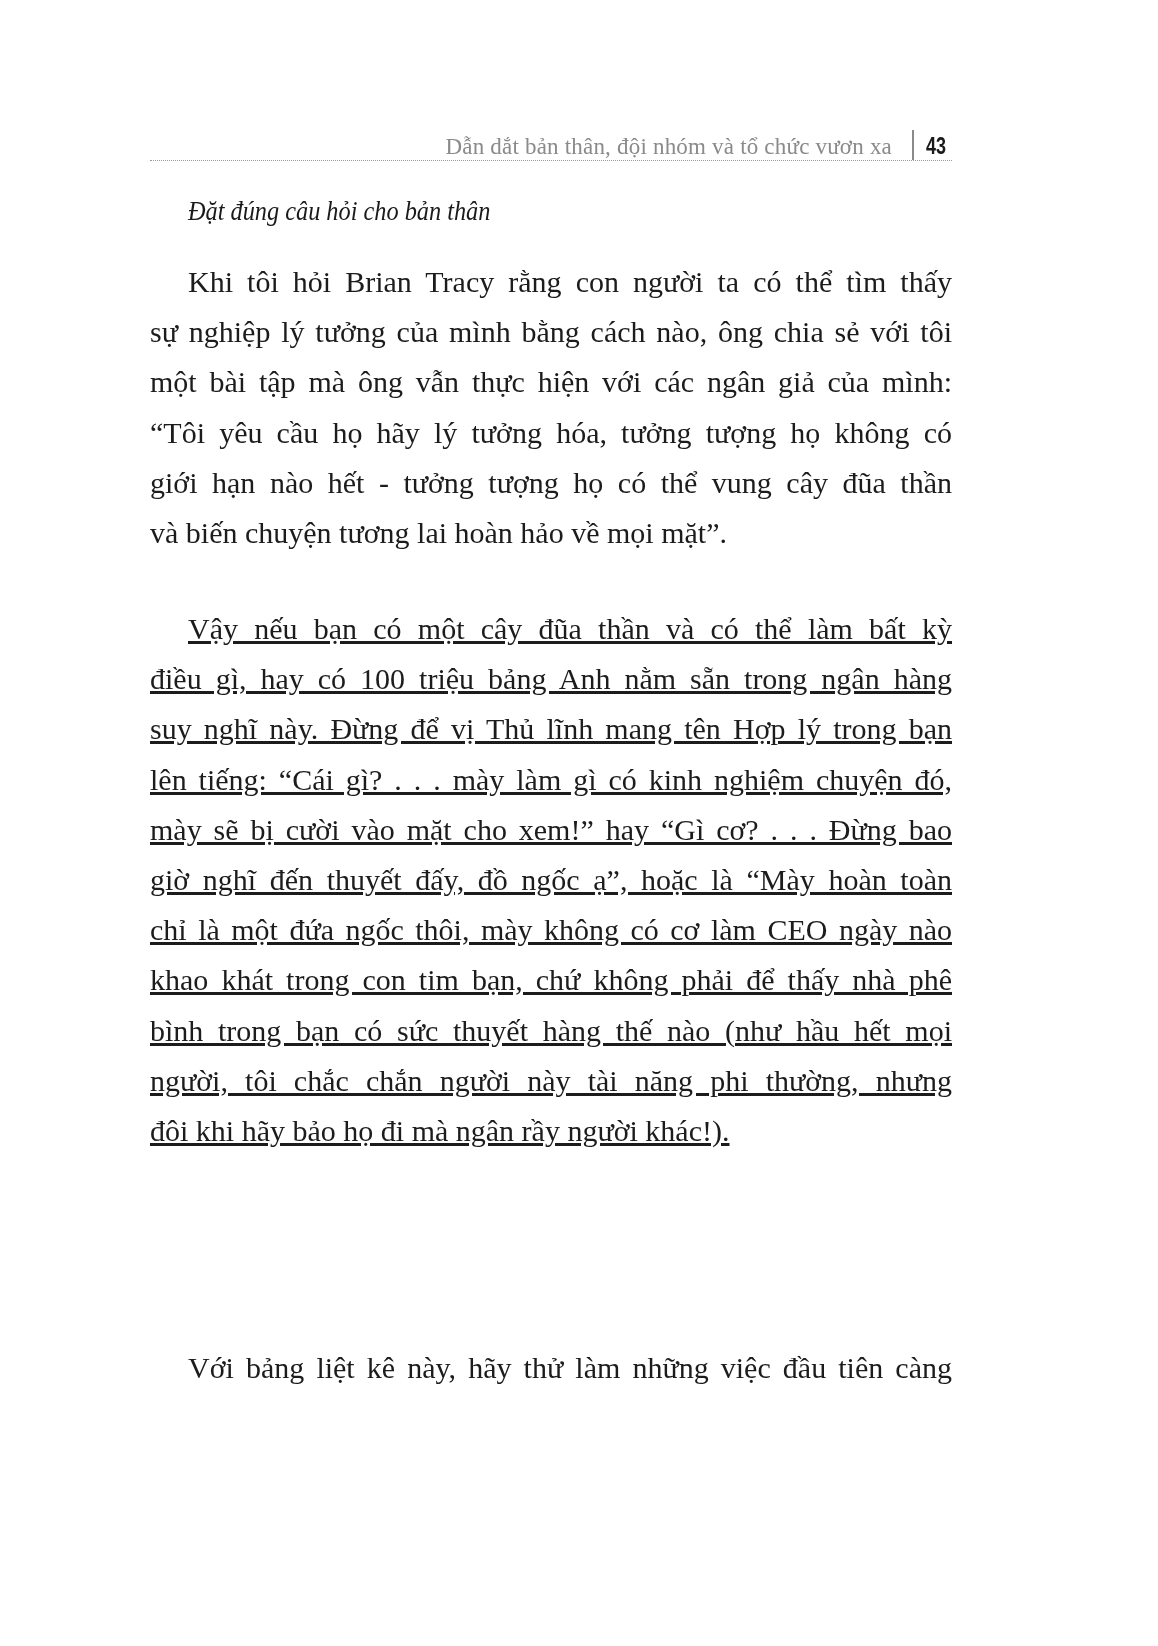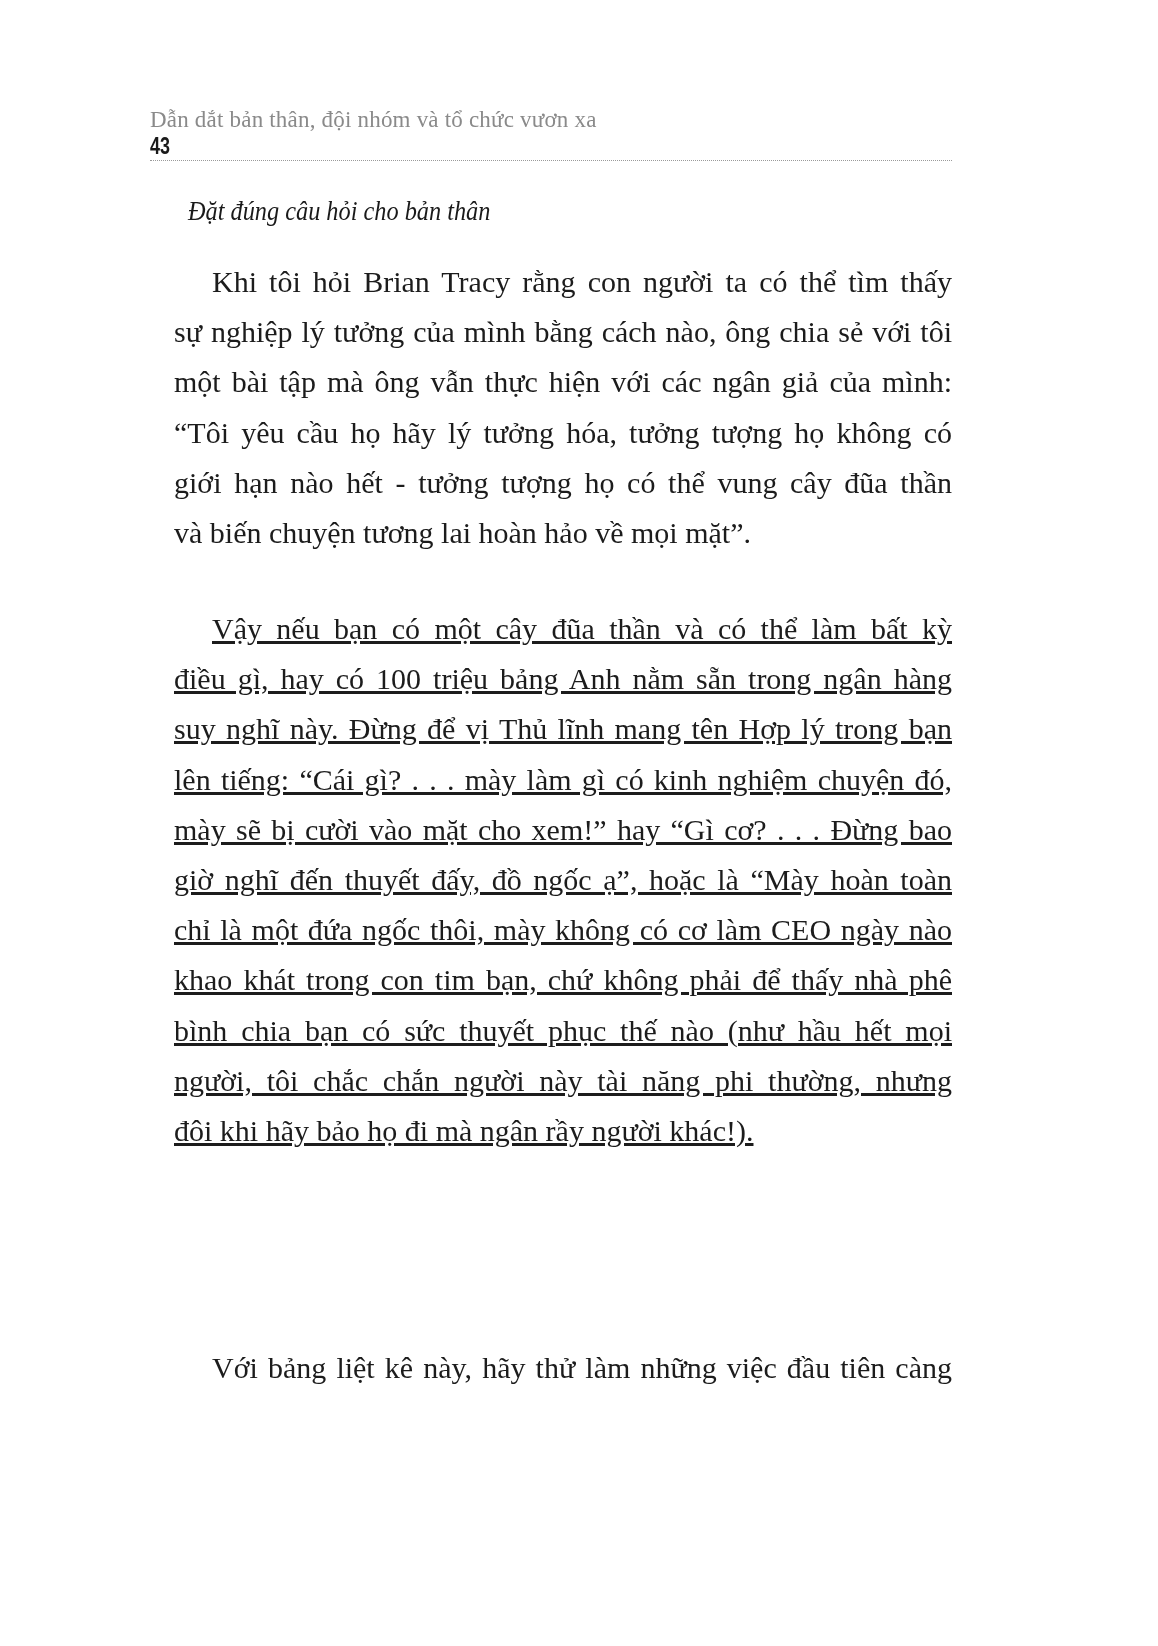--- a/index.html
+++ b/index.html
@@ -1,20 +1,20 @@
 <!DOCTYPE html>
 <html><head>
   <meta charset="utf-8">
   <style>
     html, body { margin: 0; padding: 0; background: #ffffff; }
     body { width: 1158px; height: 1646px; position: relative; overflow: hidden; }
     .page { position: absolute; left: 0; top: 0; width: 1158px; height: 1646px; background: #ffffff; }
     .running-header {
       position: absolute; left: 150px; top: 118px; width: 802px; height: 42px;
-      display: flex; justify-content: flex-end; align-items: flex-start; flex-direction: column;
+      display: flex; justify-content: flex-end; align-items: flex-end;
     }
     .header-title {
       font-family: "Liberation Serif", "DejaVu Serif", serif;
       font-size: 23px; color: #8a8a8a; letter-spacing: 0.2px;
       white-space: nowrap;
     }
     .header-sep {
       display: inline-block; width: 2px; height: 30px; background: #8a8a8a;
       margin: 0 12px 0 20px;
     }
@@ -36,21 +36,20 @@
     }
     .body-text {
       position: absolute; left: 150px; width: 802px;
       font-family: "Liberation Serif", "DejaVu Serif", serif;
       font-size: 30px; color: #1c1c1c;
     }
     .line {
       height: 50.2px; line-height: 50.2px; white-space: nowrap;
       text-align: justify; text-align-last: justify;
       display: block;
-      margin-left: 24px;
     }
     .line.indent { padding-left: 38px; }
     .line.last { text-align-last: left; }
     .para1 { top: 257px; }
     .para2 { top: 604px; text-decoration: underline; }
     .para3 { top: 1343px; }
   </style>
 </head>
 <body>
 
@@ -76,21 +75,21 @@
 
   <div class="body-text para2">
     <span class="line indent">Vậy nếu bạn có một cây đũa thần và có thể làm bất kỳ</span>
     <span class="line">điều gì, hay có 100 triệu bảng Anh nằm sẵn trong ngân hàng</span>
     <span class="line">suy nghĩ này. Đừng để vị Thủ lĩnh mang tên Hợp lý trong bạn</span>
     <span class="line">lên tiếng: “Cái gì? . . . mày làm gì có kinh nghiệm chuyện đó,</span>
     <span class="line">mày sẽ bị cười vào mặt cho xem!” hay “Gì cơ? . . . Đừng bao</span>
     <span class="line">giờ nghĩ đến thuyết đấy, đồ ngốc ạ”, hoặc là “Mày hoàn toàn</span>
     <span class="line">chỉ là một đứa ngốc thôi, mày không có cơ làm CEO ngày nào</span>
     <span class="line">khao khát trong con tim bạn, chứ không phải để thấy nhà phê</span>
-    <span class="line">bình chia bạn có sức thuyết phục thế nào (như hầu hết mọi</span>
+    <span class="line">bình trong bạn có sức thuyết hàng thế nào (như hầu hết mọi</span>
     <span class="line">người, tôi chắc chắn người này tài năng phi thường, nhưng</span>
     <span class="line last">đôi khi hãy bảo họ đi mà ngân rầy người khác!).</span>
   </div>
 
   <div class="body-text para3">
     <span class="line indent">Với bảng liệt kê này, hãy thử làm những việc đầu tiên càng</span>
   </div>
 
 </div>
 

